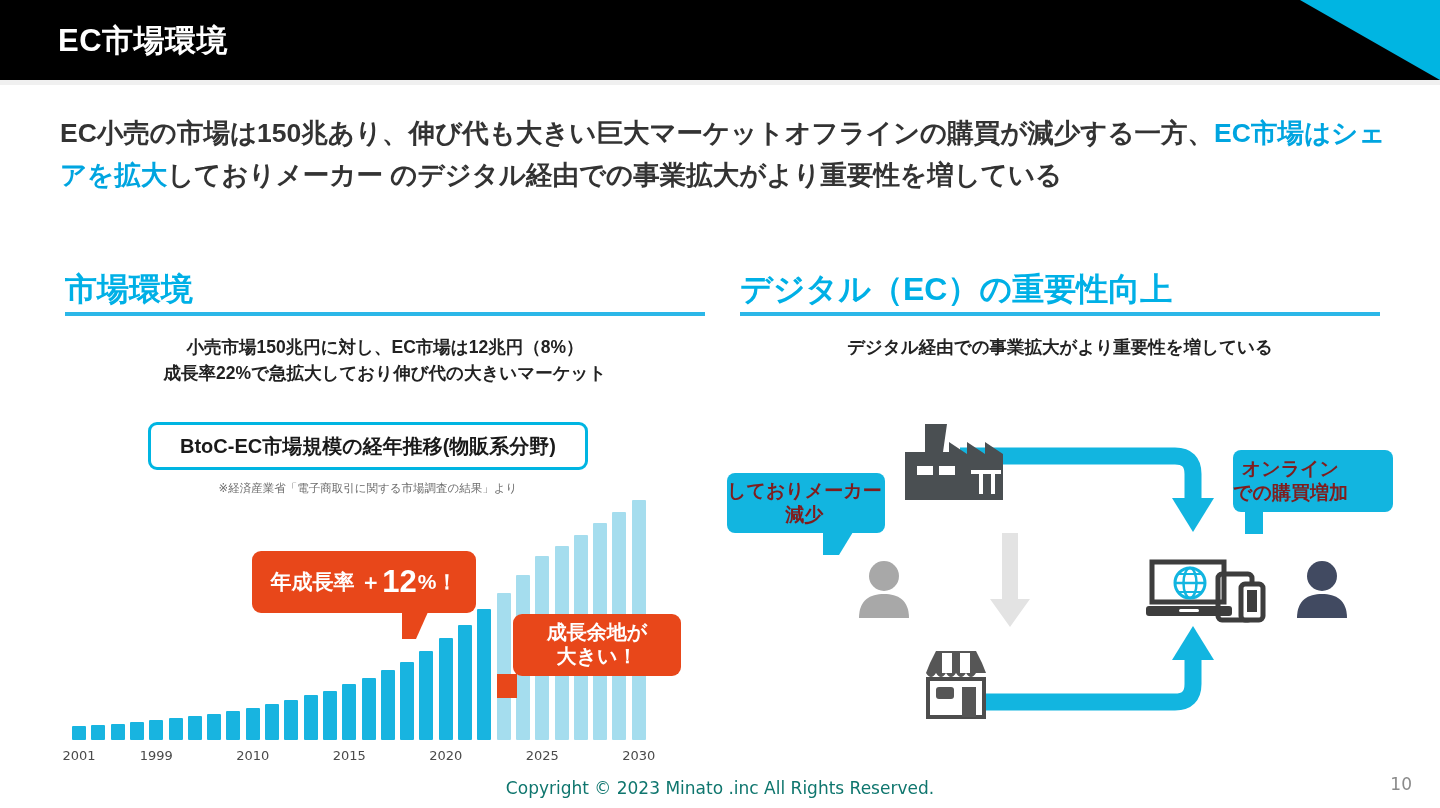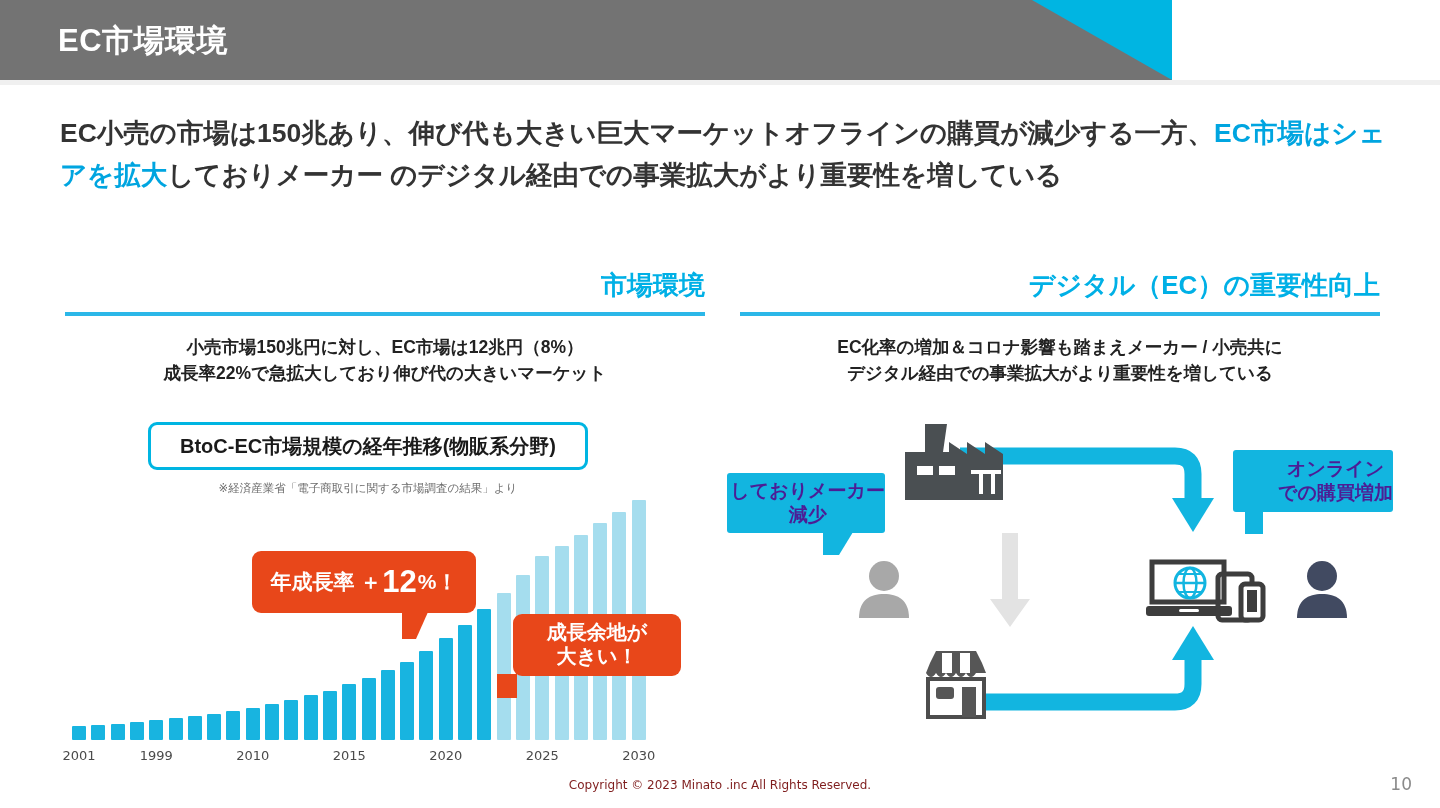--- a/index.html
+++ b/index.html
@@ -6,22 +6,22 @@
   html, body {
     width: 1440px; height: 808px;
     background: #ffffff;
     font-family: "Liberation Sans", "DejaVu Sans", sans-serif;
     overflow: hidden;
   }
   #slide { position: relative; width: 1440px; height: 808px; background:#fff; }
 
   
   .header {
-    position: absolute; left: 0; top: 0; width: 1172px; height: 80px;
-    background: #737373; overflow: hidden; text-decoration: underline;
+    position: absolute; left: 0; top: 0; width: 1440px; height: 80px;
+    background: #000000; overflow: hidden; text-decoration: underline;
   }
   .header-accent {
     position: absolute; right: 0; top: 0; width: 200px; height: 80px;
     background: #00b5e2;
     clip-path: polygon(100% 0, 100% 100%, 30% 0);
   }
   .header-title {
     position: absolute; left: 58px; top: 20px;
     color: #ffffff; font-size: 31px; font-weight: bold; letter-spacing: .5px;
   }
@@ -32,22 +32,22 @@
 
   
   .lead {
     position: absolute; left: 60px; top: 112px; width: 1330px;
     font-size: 26.5px; font-weight: bold; color: #333333; line-height: 42px;
   }
   .lead .hl { color: #00a5e0; }
 
   
   .col-head {
-    position: absolute; text-align: right; width: 640px;
-    font-size: 26px; font-weight: bold; color: #00b0e6;
+    position: absolute; text-align: left; width: 640px;
+    font-size: 32px; font-weight: bold; color: #00b0e6;
   }
   .col-head.left  { left: 65px;  top: 268px; }
   .col-head.right { left: 740px; top: 268px; }
   .col-rule {
     position: absolute; height: 4px; background: #2bb7e8; width: 640px;
   }
   .col-rule.left  { left: 65px;  top: 312px; }
   .col-rule.right { left: 740px; top: 312px; }
 
   .col-sub {
@@ -116,23 +116,23 @@
   }
   #headroom-callout .tail {
     left: -16px; bottom: -22px;
     border-right: 20px solid #e8471a;
     border-left: 0;
     border-top: 24px solid #e8471a;
     border-bottom: 0;
   }
 
   .bubble-cyan {
-    position: absolute; background: #12b5e0; border-radius: 3px;
-    color: #4c1d95; font-weight: bold; text-align: center;
-    display: flex; align-items: center; justify-content: flex-end;
+    position: absolute; background: #12b5e0; border-radius: 8px;
+    color: #7f1d1d; font-weight: bold; text-align: center;
+    display: flex; align-items: center; justify-content: flex-start;
     line-height: 1.25; font-size: 19px;
   }
   .bubble-cyan .tail { position: absolute; width: 0; height: 0; }
 
   #offline-bubble { left: 727px; top: 473px; width: 158px; height: 60px; }
   #offline-bubble .tail {
     left: 96px; bottom: -22px;
     border-left: 16px solid #12b5e0;
     border-right: 14px solid transparent;
     border-top: 23px solid #12b5e0;
@@ -144,21 +144,21 @@
     border-right: 18px solid #12b5e0;
     border-left: 0;
     border-top: 23px solid #12b5e0;
   }
 
   .icon-abs { position: absolute; }
 
   
   .footer-copy {
     position: absolute; left: 0; top: 778px; width: 1440px; text-align: center;
-    font-size: 12px; color: #7f1d1d;
+    font-size: 17px; color: #0f766e;
     font-family: "DejaVu Sans", sans-serif;
   }
   .page-num {
     position: absolute; right: 28px; top: 774px;
     font-size: 17px; color: #8a8a8a;
     font-family: "DejaVu Sans", sans-serif;
   }
 </style>
 </head>
 <body>
@@ -240,21 +240,20 @@
     <div>
       <div>成長余地が</div>
       <div>大きい！</div>
     </div>
     <span class="tail"></span>
   </div>
 
   <div class="col-head right">デジタル（EC）の重要性向上</div>
   <div class="col-rule right"></div>
   <div class="col-sub right">
-    <div>EC化率の増加＆コロナ影響も踏まえメーカー / 小売共に</div>
     <div>デジタル経由での事業拡大がより重要性を増している</div>
   </div>
 
   <svg class="icon-abs" style="left:960px; top:440px;" width="300" height="280">
 
     <path d="M 0 16 L 215 16 Q 233 16 233 34 L 233 60" stroke="#12b5e0" stroke-width="17" fill="none"></path>
     <polygon points="212,58 254,58 233,92" fill="#12b5e0"></polygon>
 
     <path d="M 0 262 L 215 262 Q 233 262 233 244 L 233 218" stroke="#12b5e0" stroke-width="17" fill="none"></path>
     <polygon points="212,220 254,220 233,186" fill="#12b5e0"></polygon>

